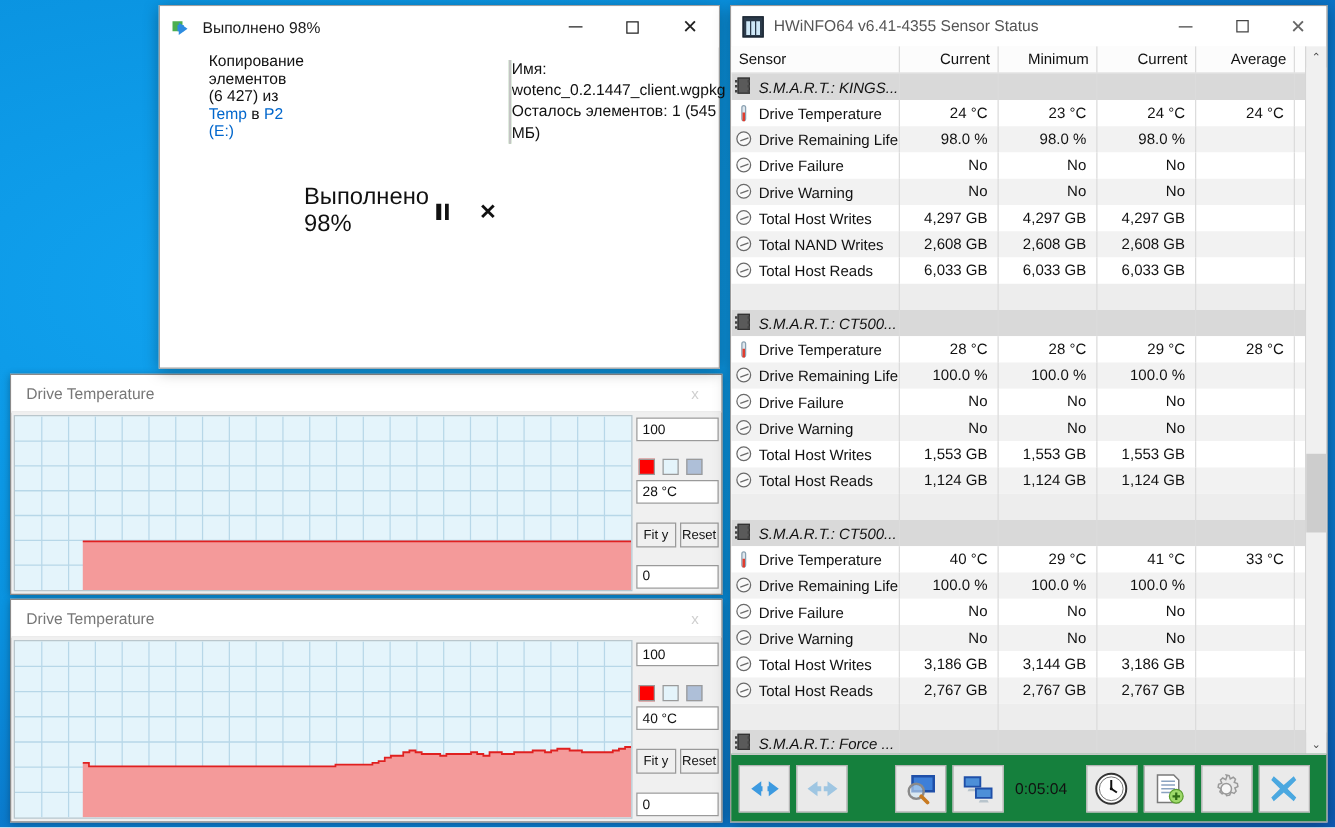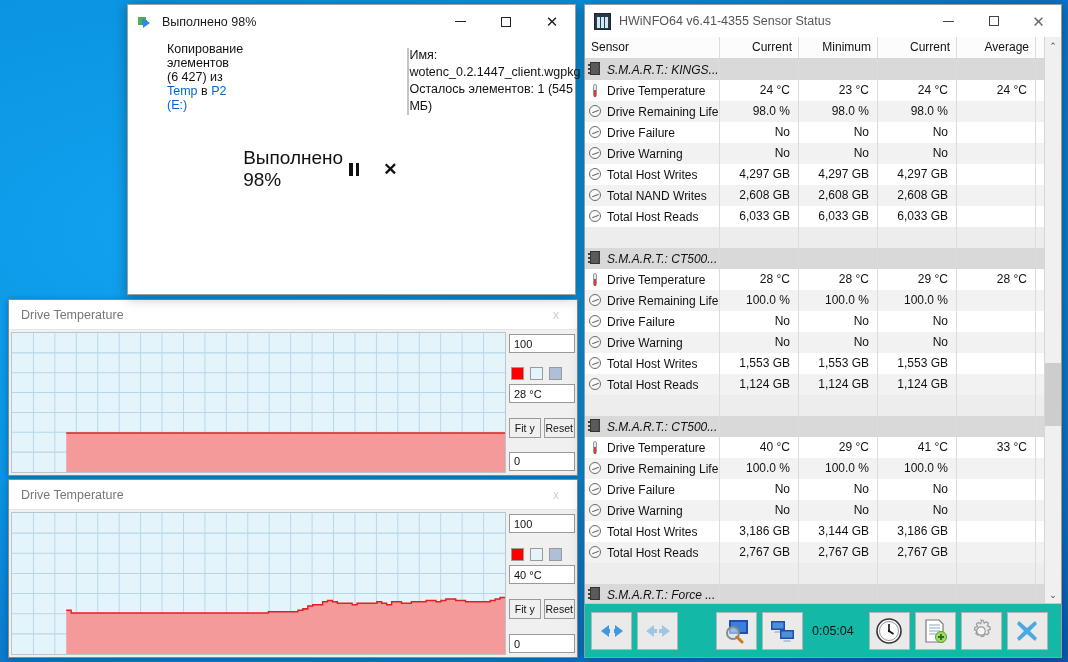--- a/index.html
+++ b/index.html
@@ -142,21 +142,21 @@
   .ic-gauge:after { content:""; position:absolute; left:2px; top:5px; width:7px; height:1px; background:#6a6a6a;
       transform: rotate(-20deg); }
 
   .hw-scroll { width: 17px; background:#f0f0f0; border-left:1px solid #d6d6d6;
                display:flex; flex-direction:column; align-items:center; }
   .hw-sb-arrow { height:17px; width:17px; display:flex; align-items:center; justify-content:center;
                  font-size:9px; color:#444; }
   .hw-sb-track { flex:1; width:17px; background:#f0f0f0; position:relative; }
   .hw-sb-thumb { position:absolute; left:0; width:17px; background:#cdcdcd; }
 
-  .hw-toolbar { height: 54px; background:#14b8a6; border-top:1px solid #c8c8c8;
+  .hw-toolbar { height: 54px; background:#15803d; border-top:1px solid #c8c8c8;
                 display:flex; align-items:center; padding: 0 6px; gap: 5px; flex:0 0 54px; }
   .tb { width: 41px; height: 38px; border:1px solid #b4b4b4; background:#eaeaea;
         display:flex; align-items:center; justify-content:center; }
   .tb-gap { width: 28px; }
   .tb-time { font-size: 12.5px; color:#111; padding: 0 10px 0 4px; }
   svg.tbi { display:block; }
 </style>
 </head>
 <body>
 

